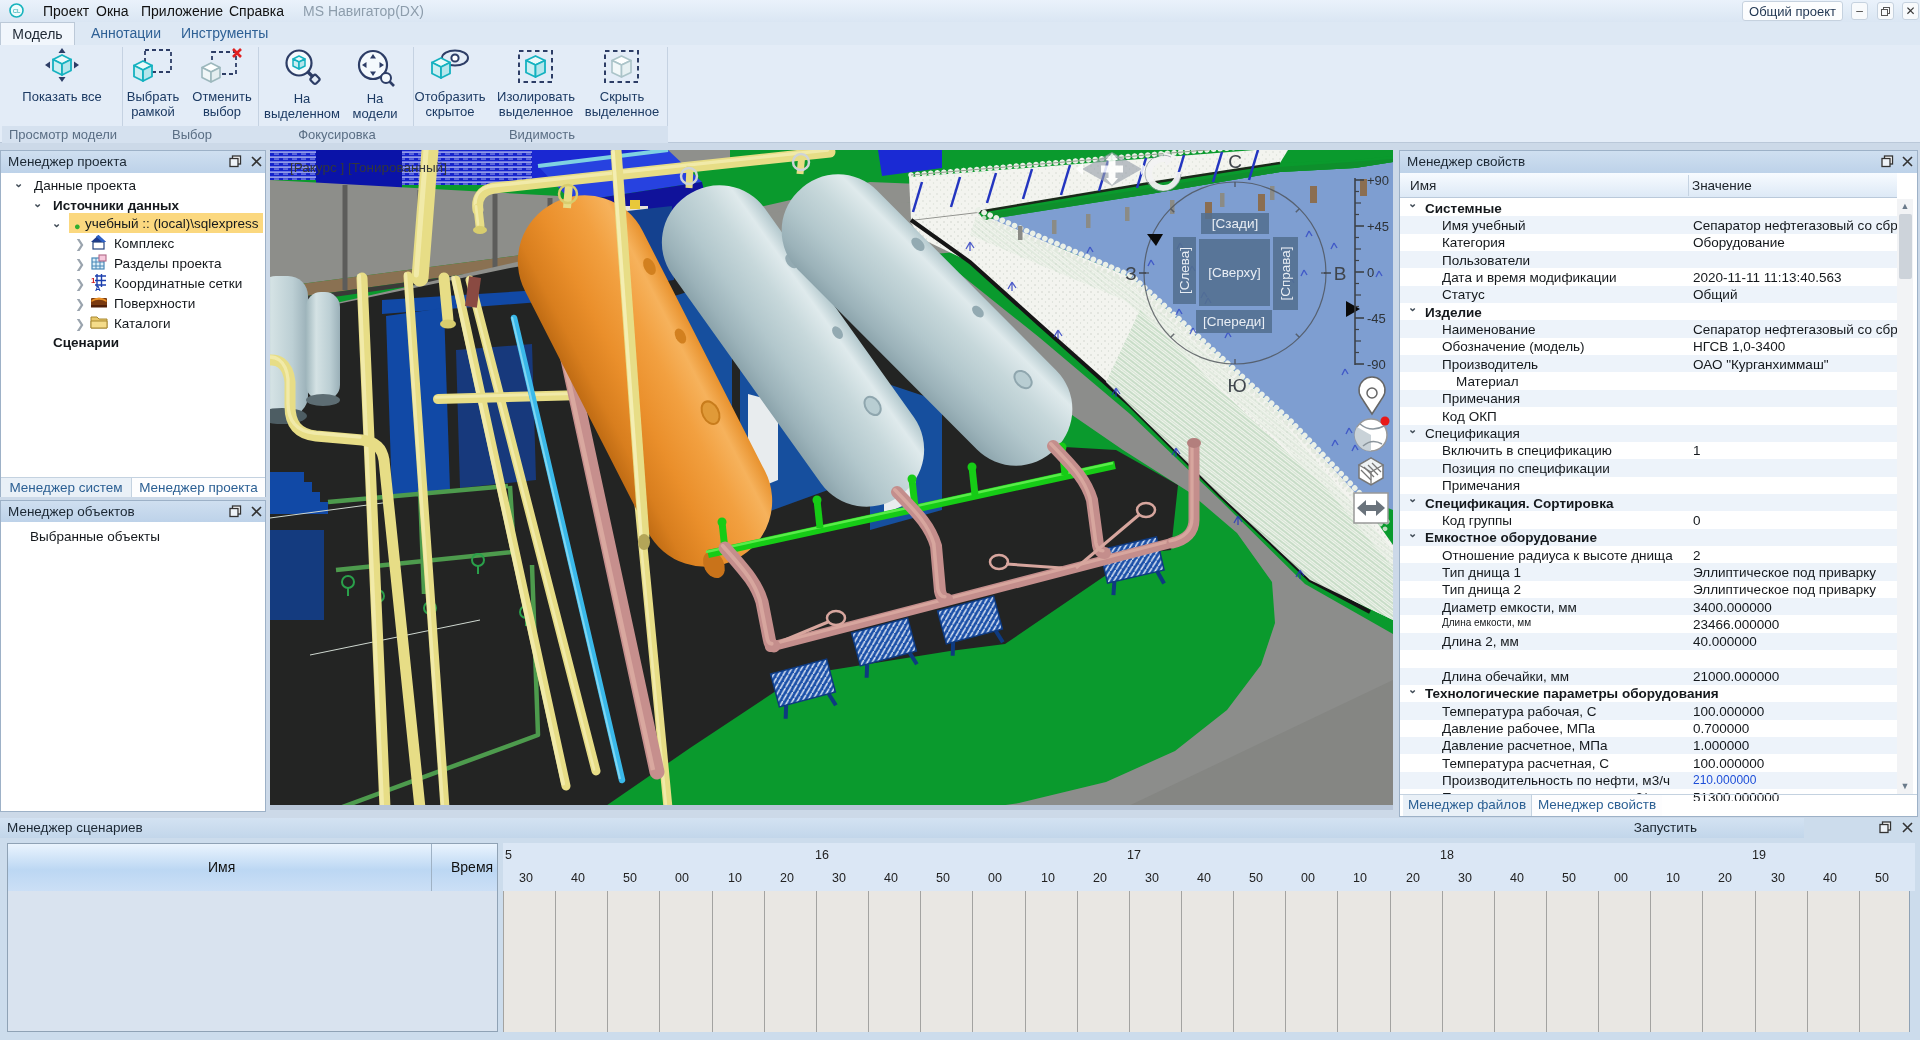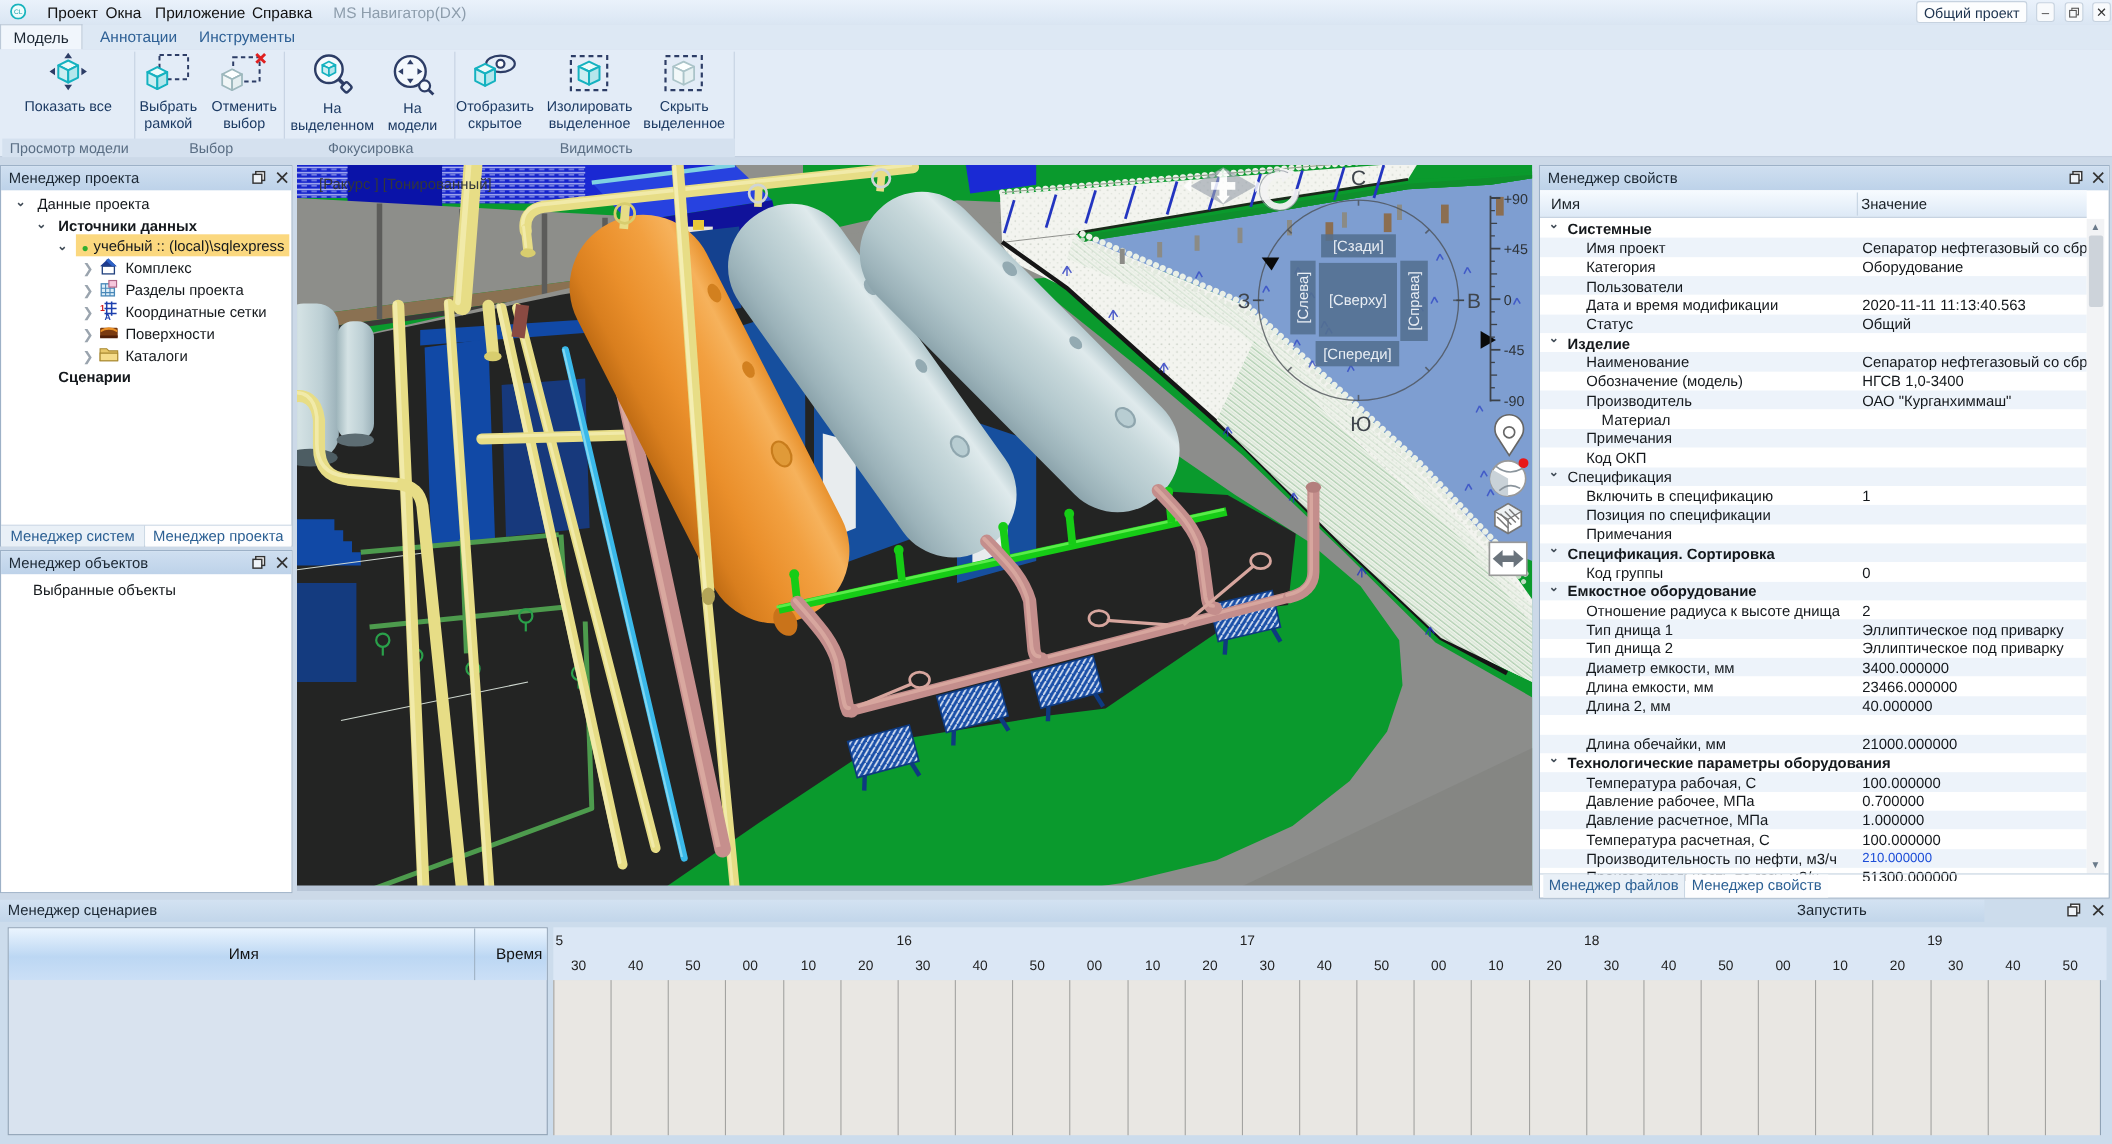--- a/index.html
+++ b/index.html
@@ -611,21 +611,21 @@
 <div class="abs" style="left:0;top:22px;width:497px;height:25px;background:linear-gradient(#f7fbff,#dde9f6);border-bottom:1px solid #bac9da">
       <span class="abs" style="left:10px;top:5px;font-size:13.5px;color:#1a2026">Имя</span>
       <span class="abs" style="left:292px;top:5px;font-size:13.5px;color:#1a2026">Значение</span>
       <div class="abs" style="left:288px;top:2px;width:1px;height:21px;background:#c5d3e2"></div>
     </div>
 <div class="abs" style="left:0;top:48.0px;width:497px;height:17.4px;background:#ffffff;overflow:hidden">
       <span class="abs" style="left:8px;top:-2px;font-size:11px;color:#3f4a55;font-weight:bold">⌄</span>
       <span class="abs" style="left:25px;top:1.5px;font-size:13.5px;font-weight:bold;color:#14181c;white-space:nowrap">Системные</span>
     </div>
 <div class="abs" style="left:0;top:65.3px;width:497px;height:17.4px;background:#edf3fa;overflow:hidden">
-      <span class="abs" style="left:42px;top:1.5px;font-size:13.5px;color:#14181c;white-space:nowrap">Имя проект</span>
+      <span class="abs" style="left:42px;top:1.5px;font-size:13.5px;color:#14181c;white-space:nowrap">Имя учебный</span>
       <span class="abs" style="left:293px;top:1.5px;font-size:13.5px;color:#14181c;white-space:nowrap">Сепаратор нефтегазовый со сброс...</span>
     </div>
 <div class="abs" style="left:0;top:82.7px;width:497px;height:17.4px;background:#ffffff;overflow:hidden">
       <span class="abs" style="left:42px;top:1.5px;font-size:13.5px;color:#14181c;white-space:nowrap">Категория</span>
       <span class="abs" style="left:293px;top:1.5px;font-size:13.5px;color:#14181c;white-space:nowrap">Оборудование</span>
     </div>
 <div class="abs" style="left:0;top:100.0px;width:497px;height:17.4px;background:#edf3fa;overflow:hidden">
       <span class="abs" style="left:42px;top:1.5px;font-size:13.5px;color:#14181c;white-space:nowrap">Пользователи</span>
     </div>
 <div class="abs" style="left:0;top:117.4px;width:497px;height:17.4px;background:#ffffff;overflow:hidden">
@@ -697,21 +697,21 @@
     </div>
 <div class="abs" style="left:0;top:429.7px;width:497px;height:17.4px;background:#ffffff;overflow:hidden">
       <span class="abs" style="left:42px;top:1.5px;font-size:13.5px;color:#14181c;white-space:nowrap">Тип днища 2</span>
       <span class="abs" style="left:293px;top:1.5px;font-size:13.5px;color:#14181c;white-space:nowrap">Эллиптическое под приварку</span>
     </div>
 <div class="abs" style="left:0;top:447.1px;width:497px;height:17.4px;background:#edf3fa;overflow:hidden">
       <span class="abs" style="left:42px;top:1.5px;font-size:13.5px;color:#14181c;white-space:nowrap">Диаметр емкости, мм</span>
       <span class="abs" style="left:293px;top:1.5px;font-size:13.5px;color:#14181c;white-space:nowrap">3400.000000</span>
     </div>
 <div class="abs" style="left:0;top:464.4px;width:497px;height:17.4px;background:#ffffff;overflow:hidden">
-      <span class="abs" style="left:42px;top:1.5px;font-size:13px;color:#14181c;white-space:nowrap">Длина емкости, мм</span>
+      <span class="abs" style="left:42px;top:1.5px;font-size:10px;color:#14181c;white-space:nowrap">Длина емкости, мм</span>
       <span class="abs" style="left:293px;top:1.5px;font-size:13.5px;color:#14181c;white-space:nowrap">23466.000000</span>
     </div>
 <div class="abs" style="left:0;top:481.8px;width:497px;height:17.4px;background:#edf3fa;overflow:hidden">
       <span class="abs" style="left:42px;top:1.5px;font-size:13.5px;color:#14181c;white-space:nowrap">Длина 2, мм</span>
       <span class="abs" style="left:293px;top:1.5px;font-size:13.5px;color:#14181c;white-space:nowrap">40.000000</span>
     </div>
 <div class="abs" style="left:0;top:516.5px;width:497px;height:17.4px;background:#edf3fa;overflow:hidden">
       <span class="abs" style="left:42px;top:1.5px;font-size:13.5px;color:#14181c;white-space:nowrap">Длина обечайки, мм</span>
       <span class="abs" style="left:293px;top:1.5px;font-size:13.5px;color:#14181c;white-space:nowrap">21000.000000</span>
     </div>

